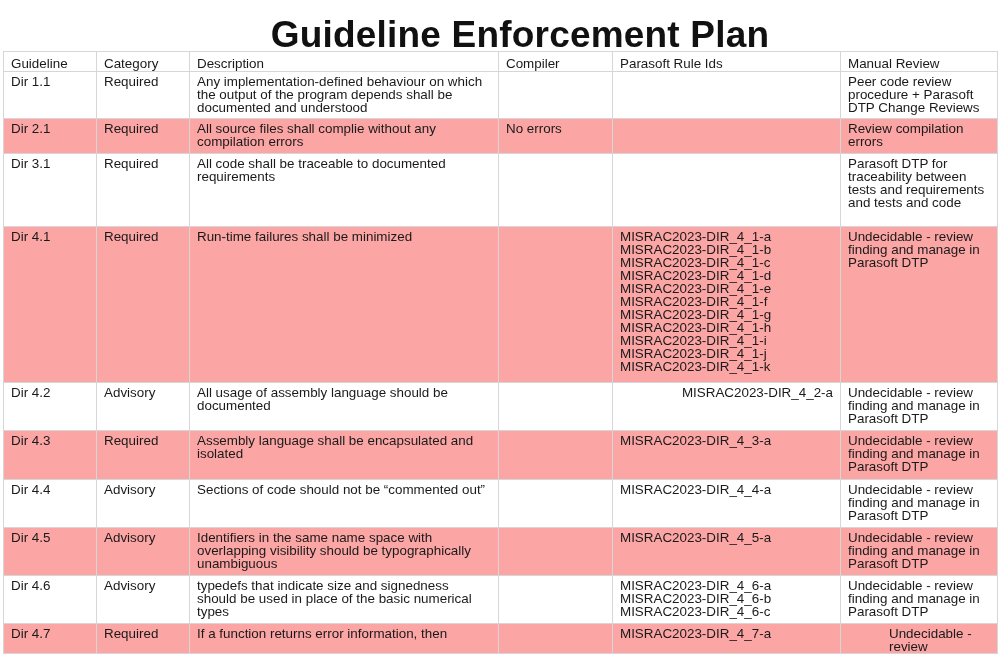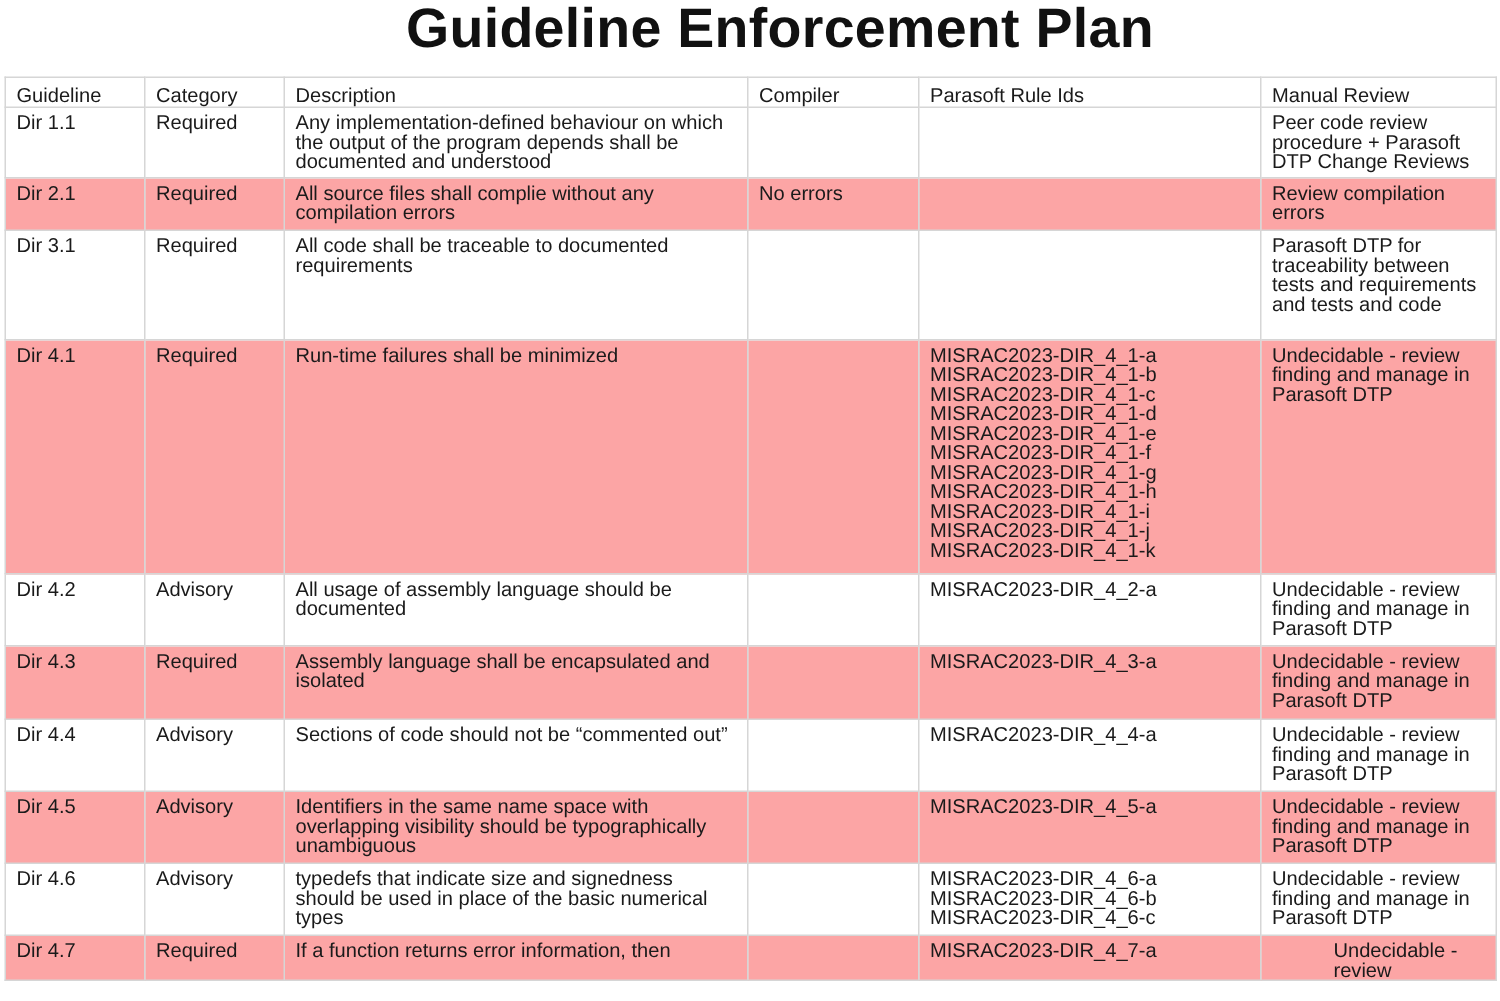--- a/index.html
+++ b/index.html
@@ -1,17 +1,17 @@
 <!DOCTYPE html>
 <html><head>
 <meta charset="utf-8">
 <style>
   html, body { margin: 0; padding: 0; background: #ffffff; }
   body { width: 1000px; height: 667px; overflow: hidden; font-family: "Liberation Sans", "DejaVu Sans", sans-serif; color: #1a1a1a; }
-  .title { text-align: center; font-size: 37px; line-height: 38px; margin: 0; padding-top: 0px; height: 50px; letter-spacing: 0.2px; color: #111; padding-left: 40px; }
+  .title { text-align: center; font-size: 37px; line-height: 38px; margin: 16px; padding-top: 0px; height: 50px; letter-spacing: 0.2px; color: #111; padding-left: 40px; }
   table { border-collapse: collapse; position: absolute; left: 3px; top: 51px; width: 994px; table-layout: fixed; font-size: 13.4px; }
   td, th { border: 1px solid #d6d6d6; vertical-align: top; text-align: left; font-weight: normal; padding: 3px 7px 0 7px; line-height: 13px; }
   th { padding-top: 5px; height: 14px; }
   tr.alt td { background: #fca5a5; }
   .multi { white-space: pre-line; }
   col.c1 { width: 93px; } col.c2 { width: 93px; } col.c3 { width: 309px; }
   col.c4 { width: 114px; } col.c5 { width: 228px; } col.c6 { width: 157px; }
 </style>
 </head>
 <body>
@@ -78,21 +78,21 @@
 MISRAC2023-DIR_4_1-i
 MISRAC2023-DIR_4_1-j
 MISRAC2023-DIR_4_1-k</td>
         <td class="multi" style="height: 152px;">Undecidable - review finding and manage in Parasoft DTP</td>
       </tr>
       <tr>
         <td class="multi" style="height: 44px;">Dir 4.2</td>
         <td class="multi" style="height: 44px;">Advisory</td>
         <td class="multi" style="height: 44px;">All usage of assembly language should be documented</td>
         <td class="multi" style="height: 44px;"></td>
-        <td class="multi" style="height: 44px;">MISRAC2023-DIR_4_2-a</td>
+        <td class="multi" style="height: 44px; text-align: right;">MISRAC2023-DIR_4_2-a</td>
         <td class="multi" style="height: 44px;">Undecidable - review finding and manage in Parasoft DTP</td>
       </tr>
       <tr class="alt">
         <td class="multi" style="height: 45px;">Dir 4.3</td>
         <td class="multi" style="height: 45px;">Required</td>
         <td class="multi" style="height: 45px;">Assembly language shall be encapsulated and isolated</td>
         <td class="multi" style="height: 45px;"></td>
         <td class="multi" style="height: 45px;">MISRAC2023-DIR_4_3-a</td>
         <td class="multi" style="height: 45px;">Undecidable - review finding and manage in Parasoft DTP</td>
       </tr>

